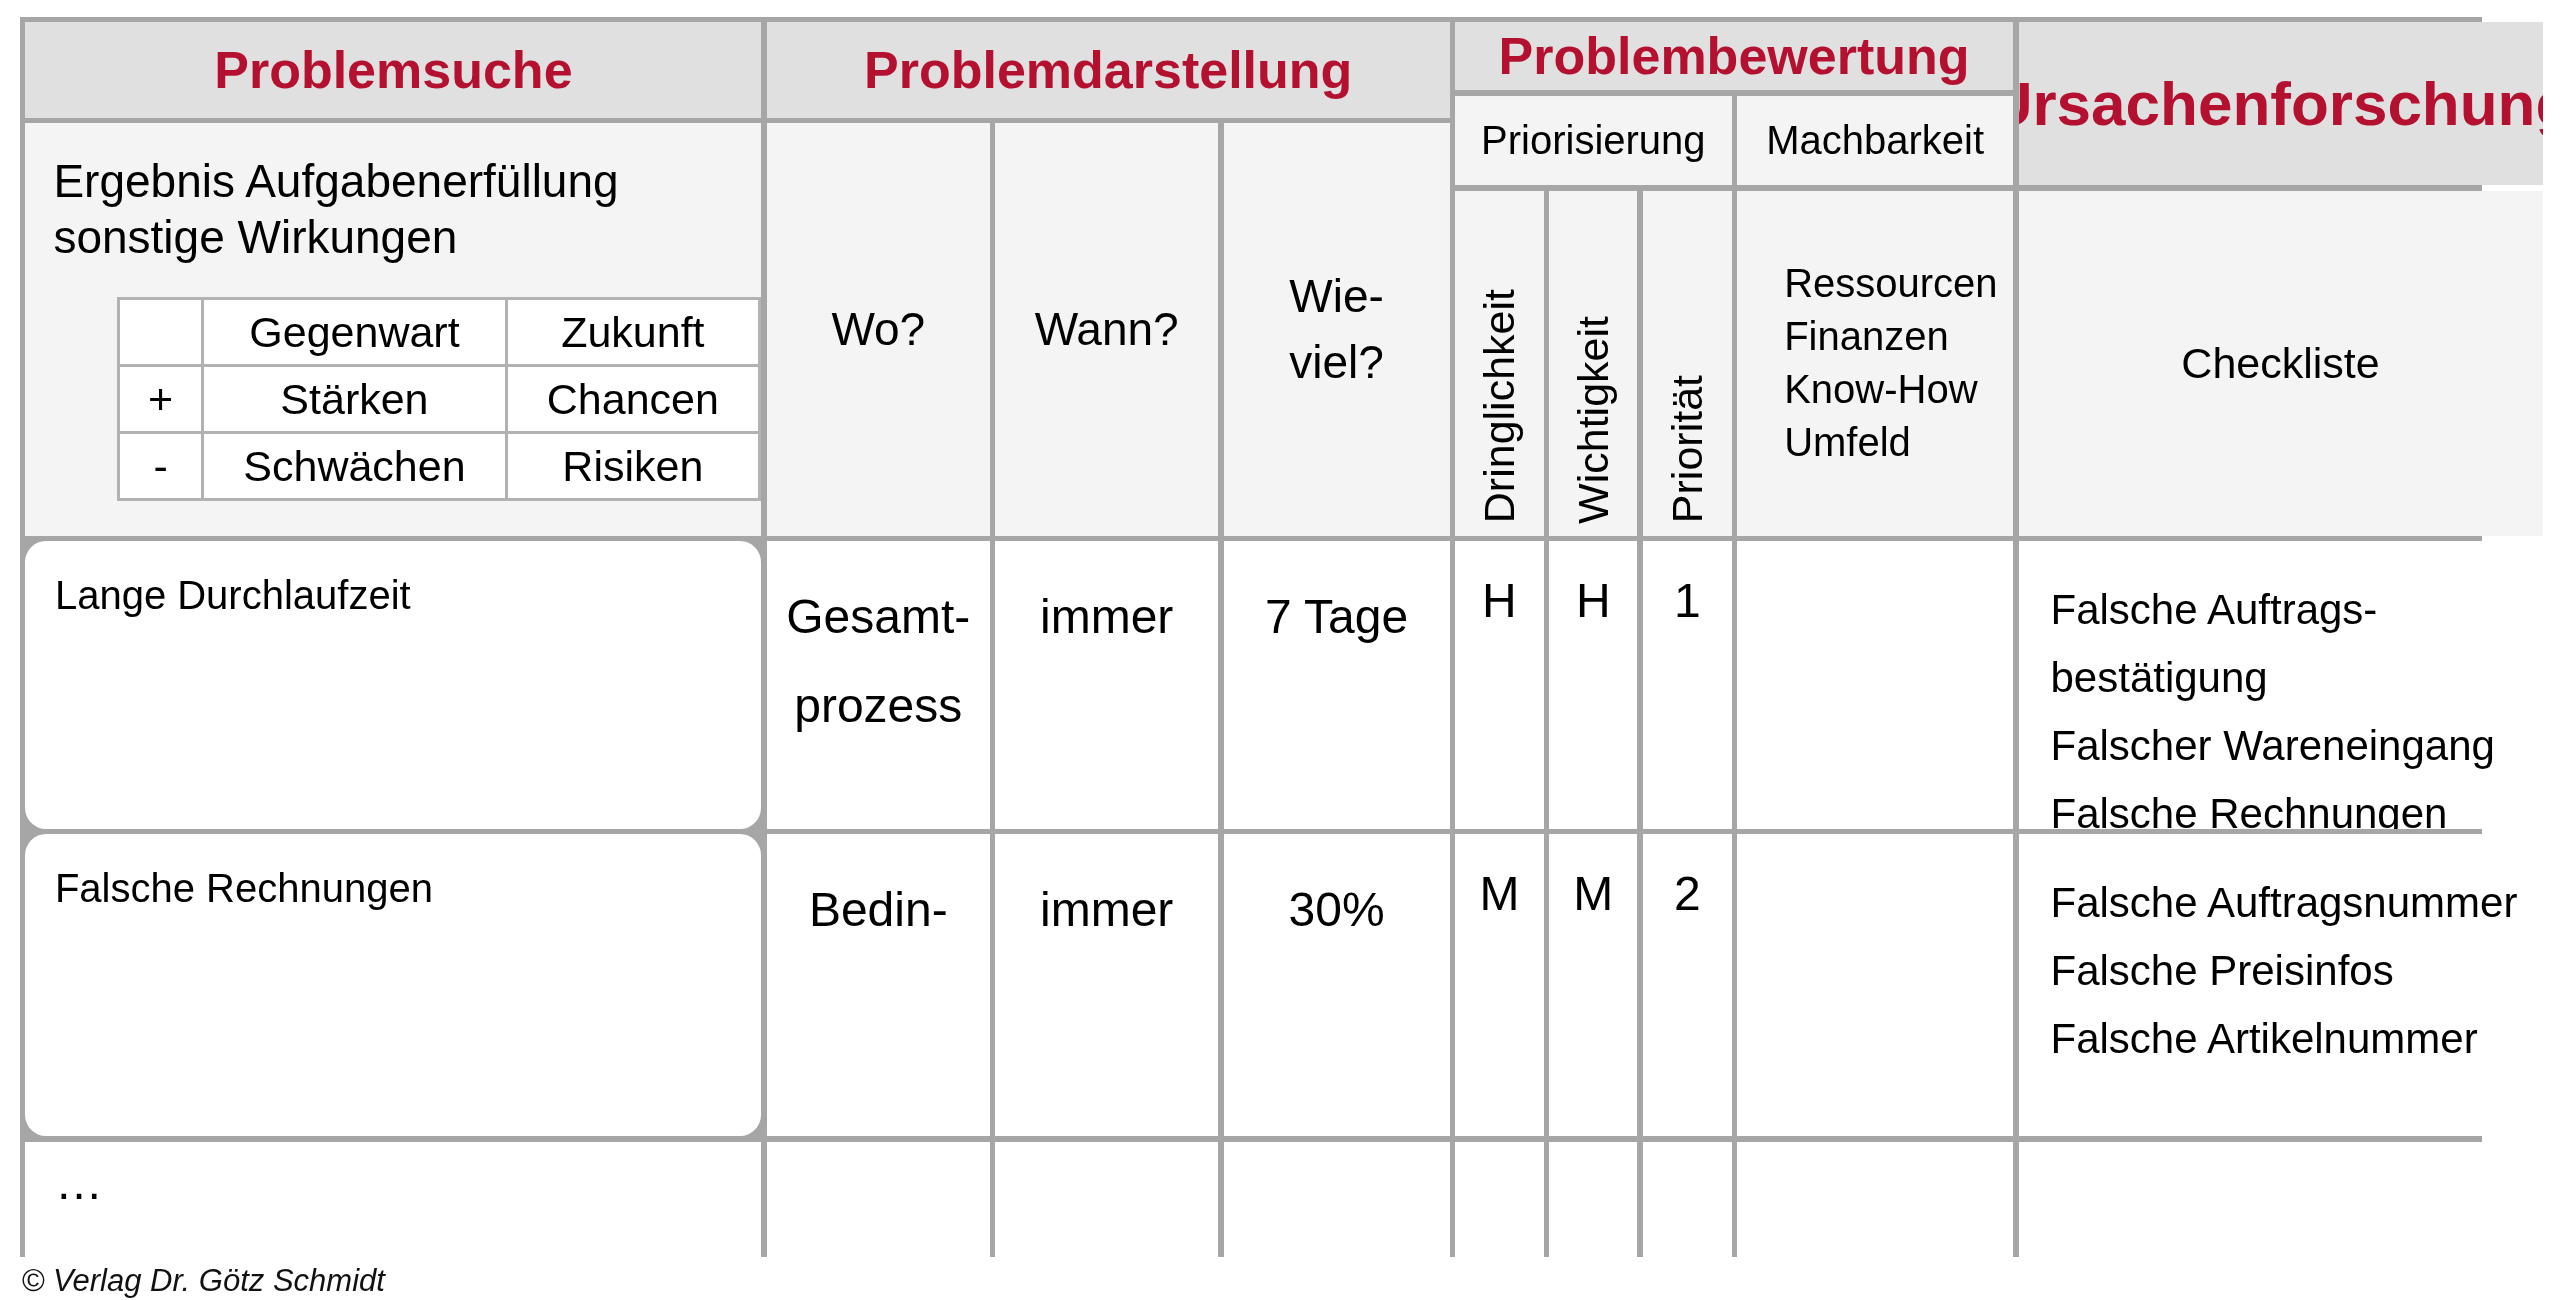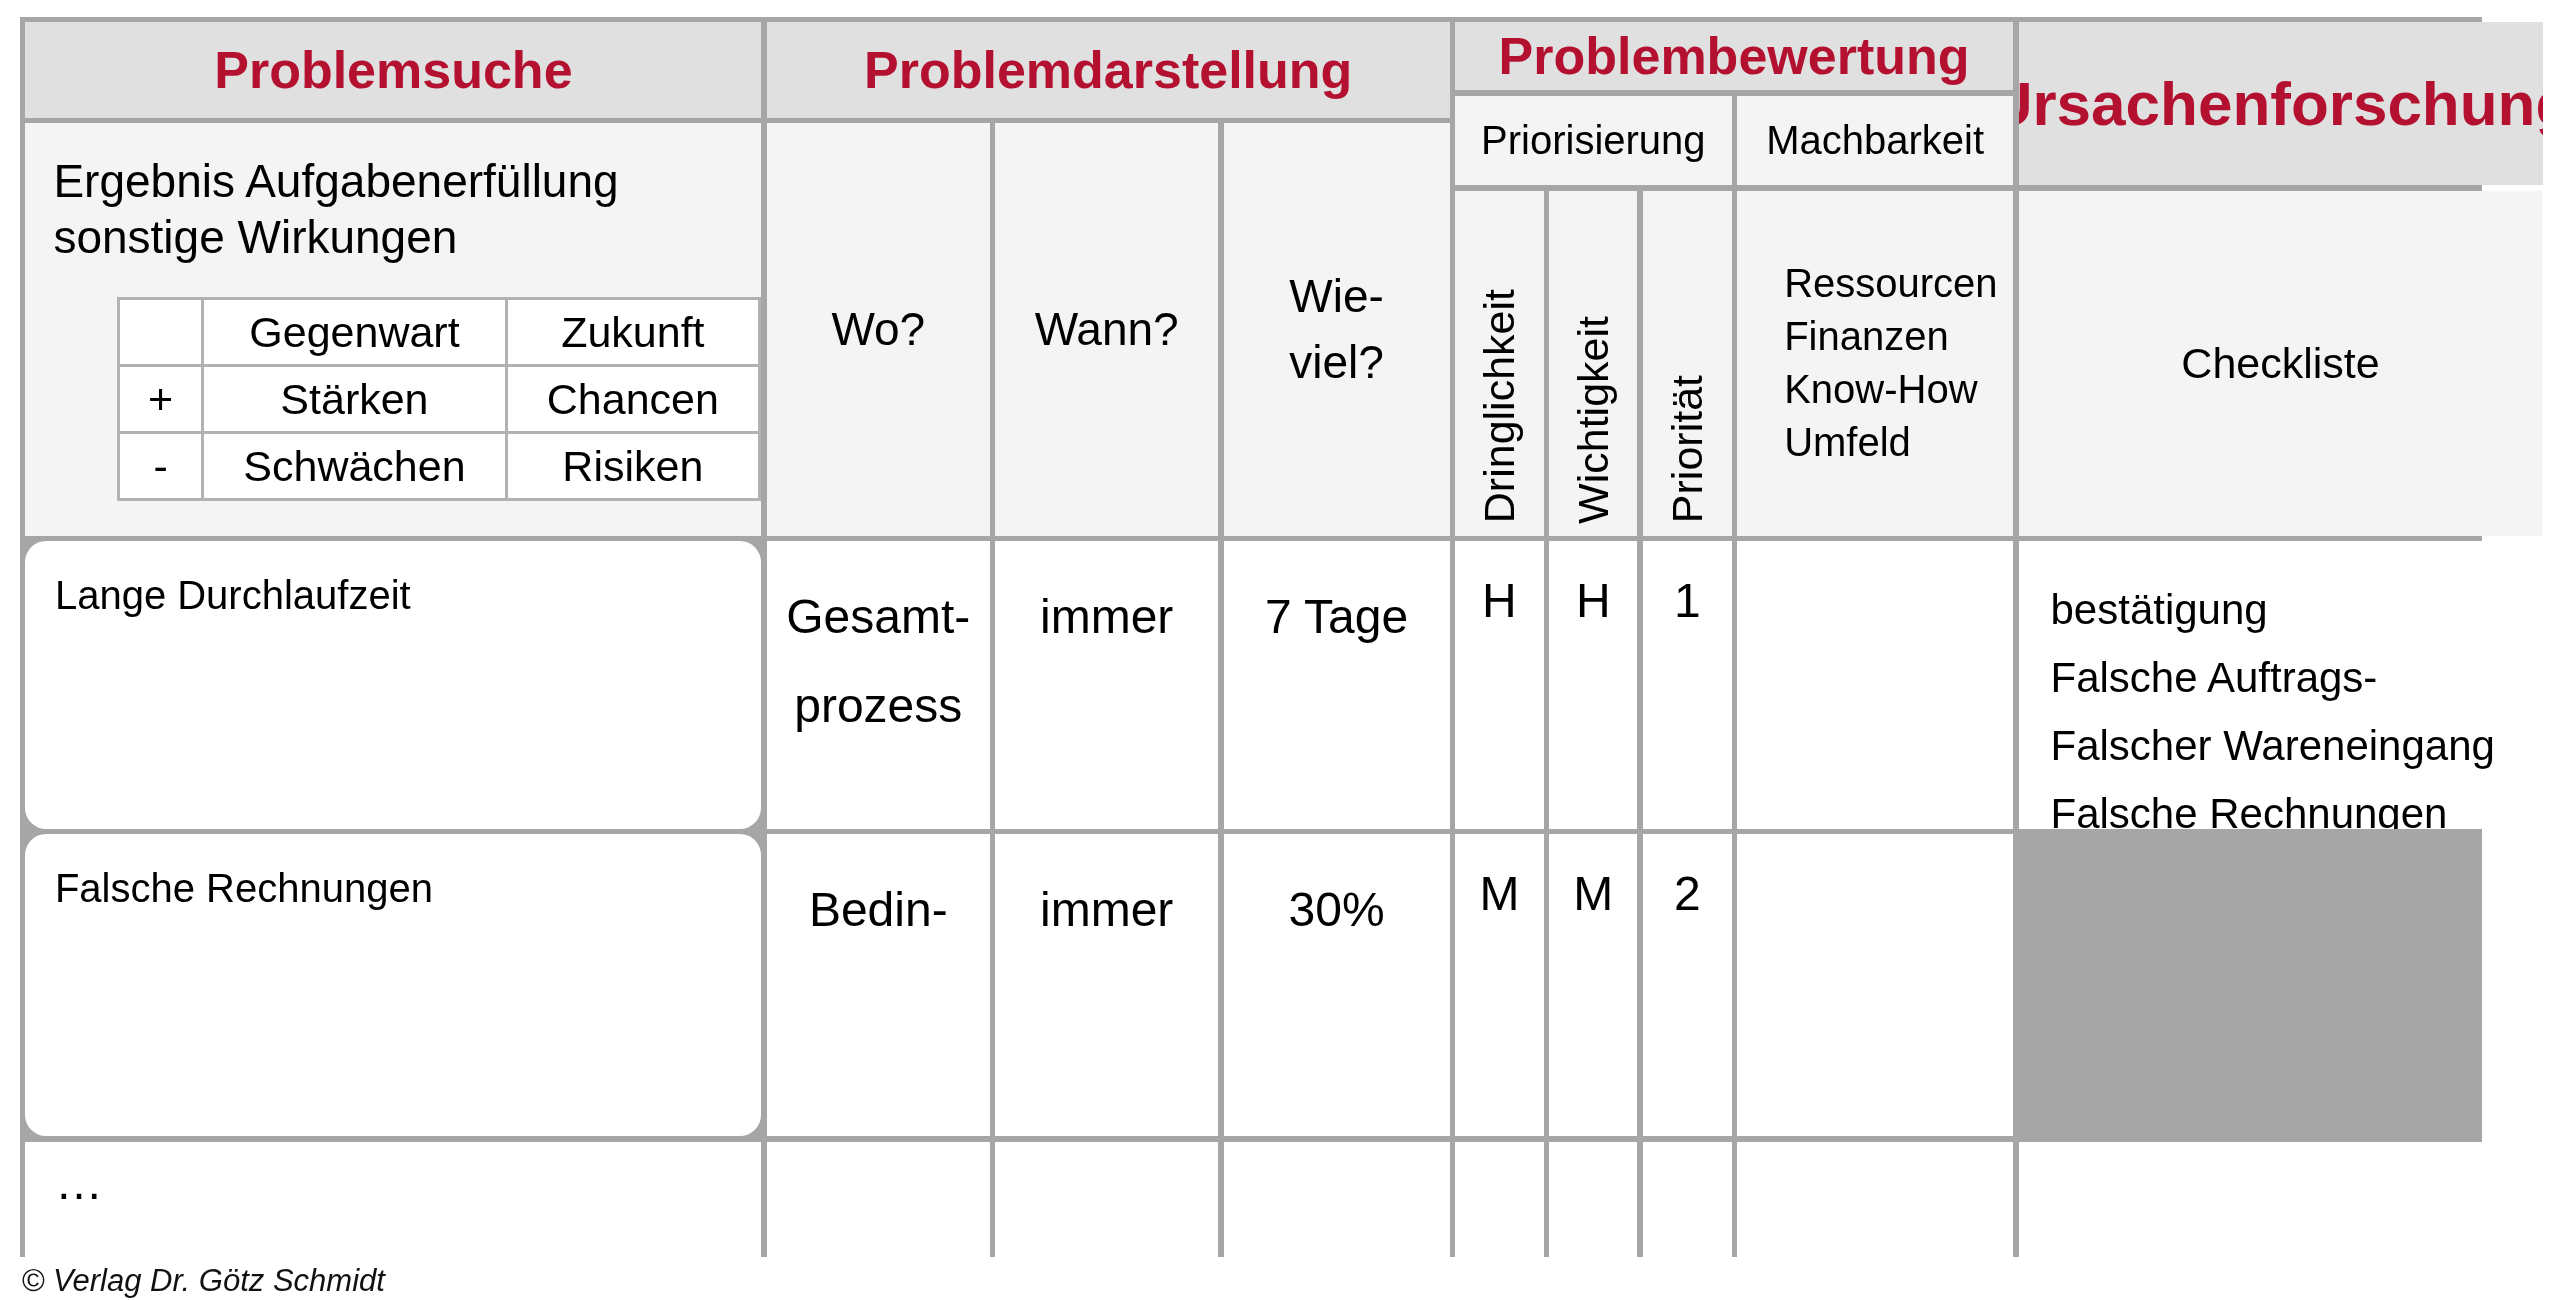--- a/index.html
+++ b/index.html
@@ -110,36 +110,41 @@
     <div>Gesamt-</div>
     <div>prozess</div>
   </div>
   <div class="cell dcenter" style="grid-column:3;grid-row:5;">immer</div>
   <div class="cell dcenter" style="grid-column:4;grid-row:5;">7 Tage</div>
   <div class="cell dletter" style="grid-column:5;grid-row:5;">H</div>
   <div class="cell dletter" style="grid-column:6;grid-row:5;">H</div>
   <div class="cell dletter" style="grid-column:7;grid-row:5;">1</div>
   <div class="cell" style="grid-column:8;grid-row:5;"></div>
   <div class="cell dchk" style="grid-column:9;grid-row:5;">
+    <div>Falsche Auftrags-</div>
     <div>bestätigung</div>
-    <div>Falsche Auftrags-</div>
     <div>Falscher Wareneingang</div>
     <div>Falsche Rechnungen</div>
   </div>
 
   <div class="cell dproblem" style="grid-column:1;grid-row:6;">Falsche Rechnungen</div>
   <div class="cell dcenter" style="grid-column:2;grid-row:6;">
     <div>Bedin-</div>
   </div>
   <div class="cell dcenter" style="grid-column:3;grid-row:6;">immer</div>
   <div class="cell dcenter" style="grid-column:4;grid-row:6;">30%</div>
   <div class="cell dletter" style="grid-column:5;grid-row:6;">M</div>
   <div class="cell dletter" style="grid-column:6;grid-row:6;">M</div>
   <div class="cell dletter" style="grid-column:7;grid-row:6;">2</div>
   <div class="cell" style="grid-column:8;grid-row:6;"></div>
+  <div class="cell dchk" style="grid-column:9;grid-row:6;">
+    <div>Falsche Auftragsnummer</div>
+    <div>Falsche Preisinfos</div>
+    <div>Falsche Artikelnummer</div>
+  </div>
 
   <div class="cell dots" style="grid-column:1;grid-row:7;">…</div>
   <div class="cell" style="grid-column:2;grid-row:7;"></div>
   <div class="cell" style="grid-column:3;grid-row:7;"></div>
   <div class="cell" style="grid-column:4;grid-row:7;"></div>
   <div class="cell" style="grid-column:5;grid-row:7;"></div>
   <div class="cell" style="grid-column:6;grid-row:7;"></div>
   <div class="cell" style="grid-column:7;grid-row:7;"></div>
   <div class="cell" style="grid-column:8;grid-row:7;"></div>
   <div class="cell" style="grid-column:9;grid-row:7;"></div>

